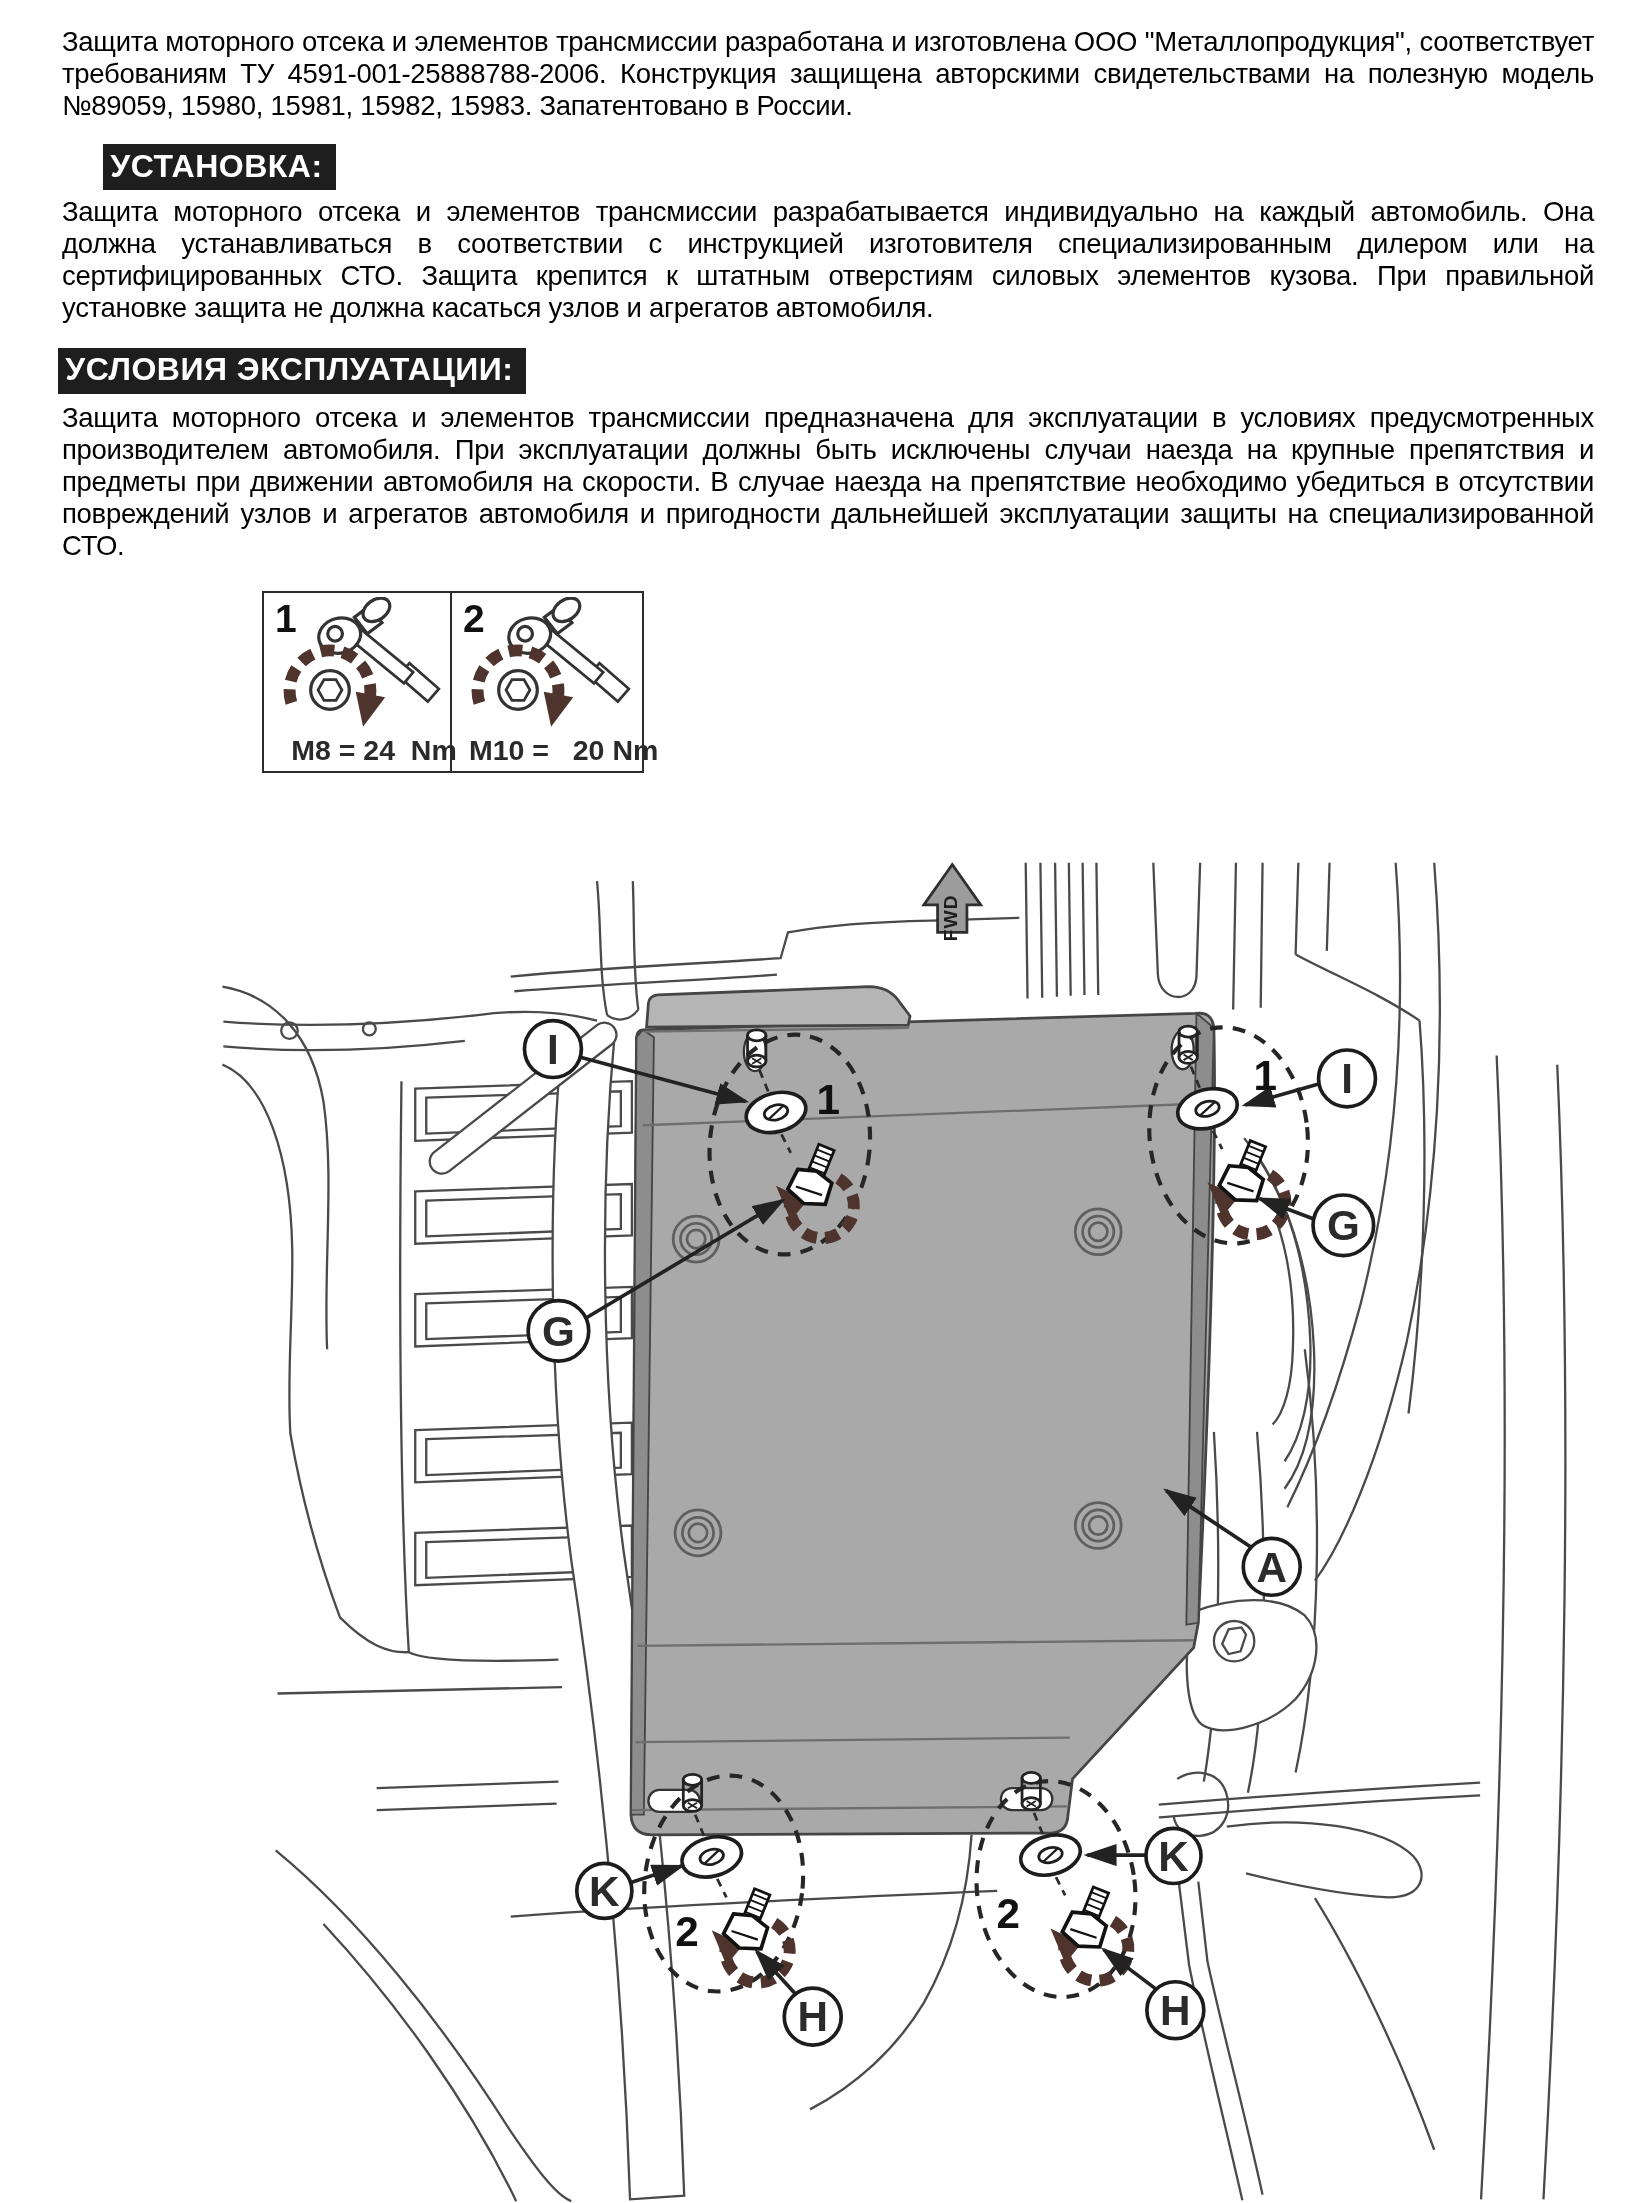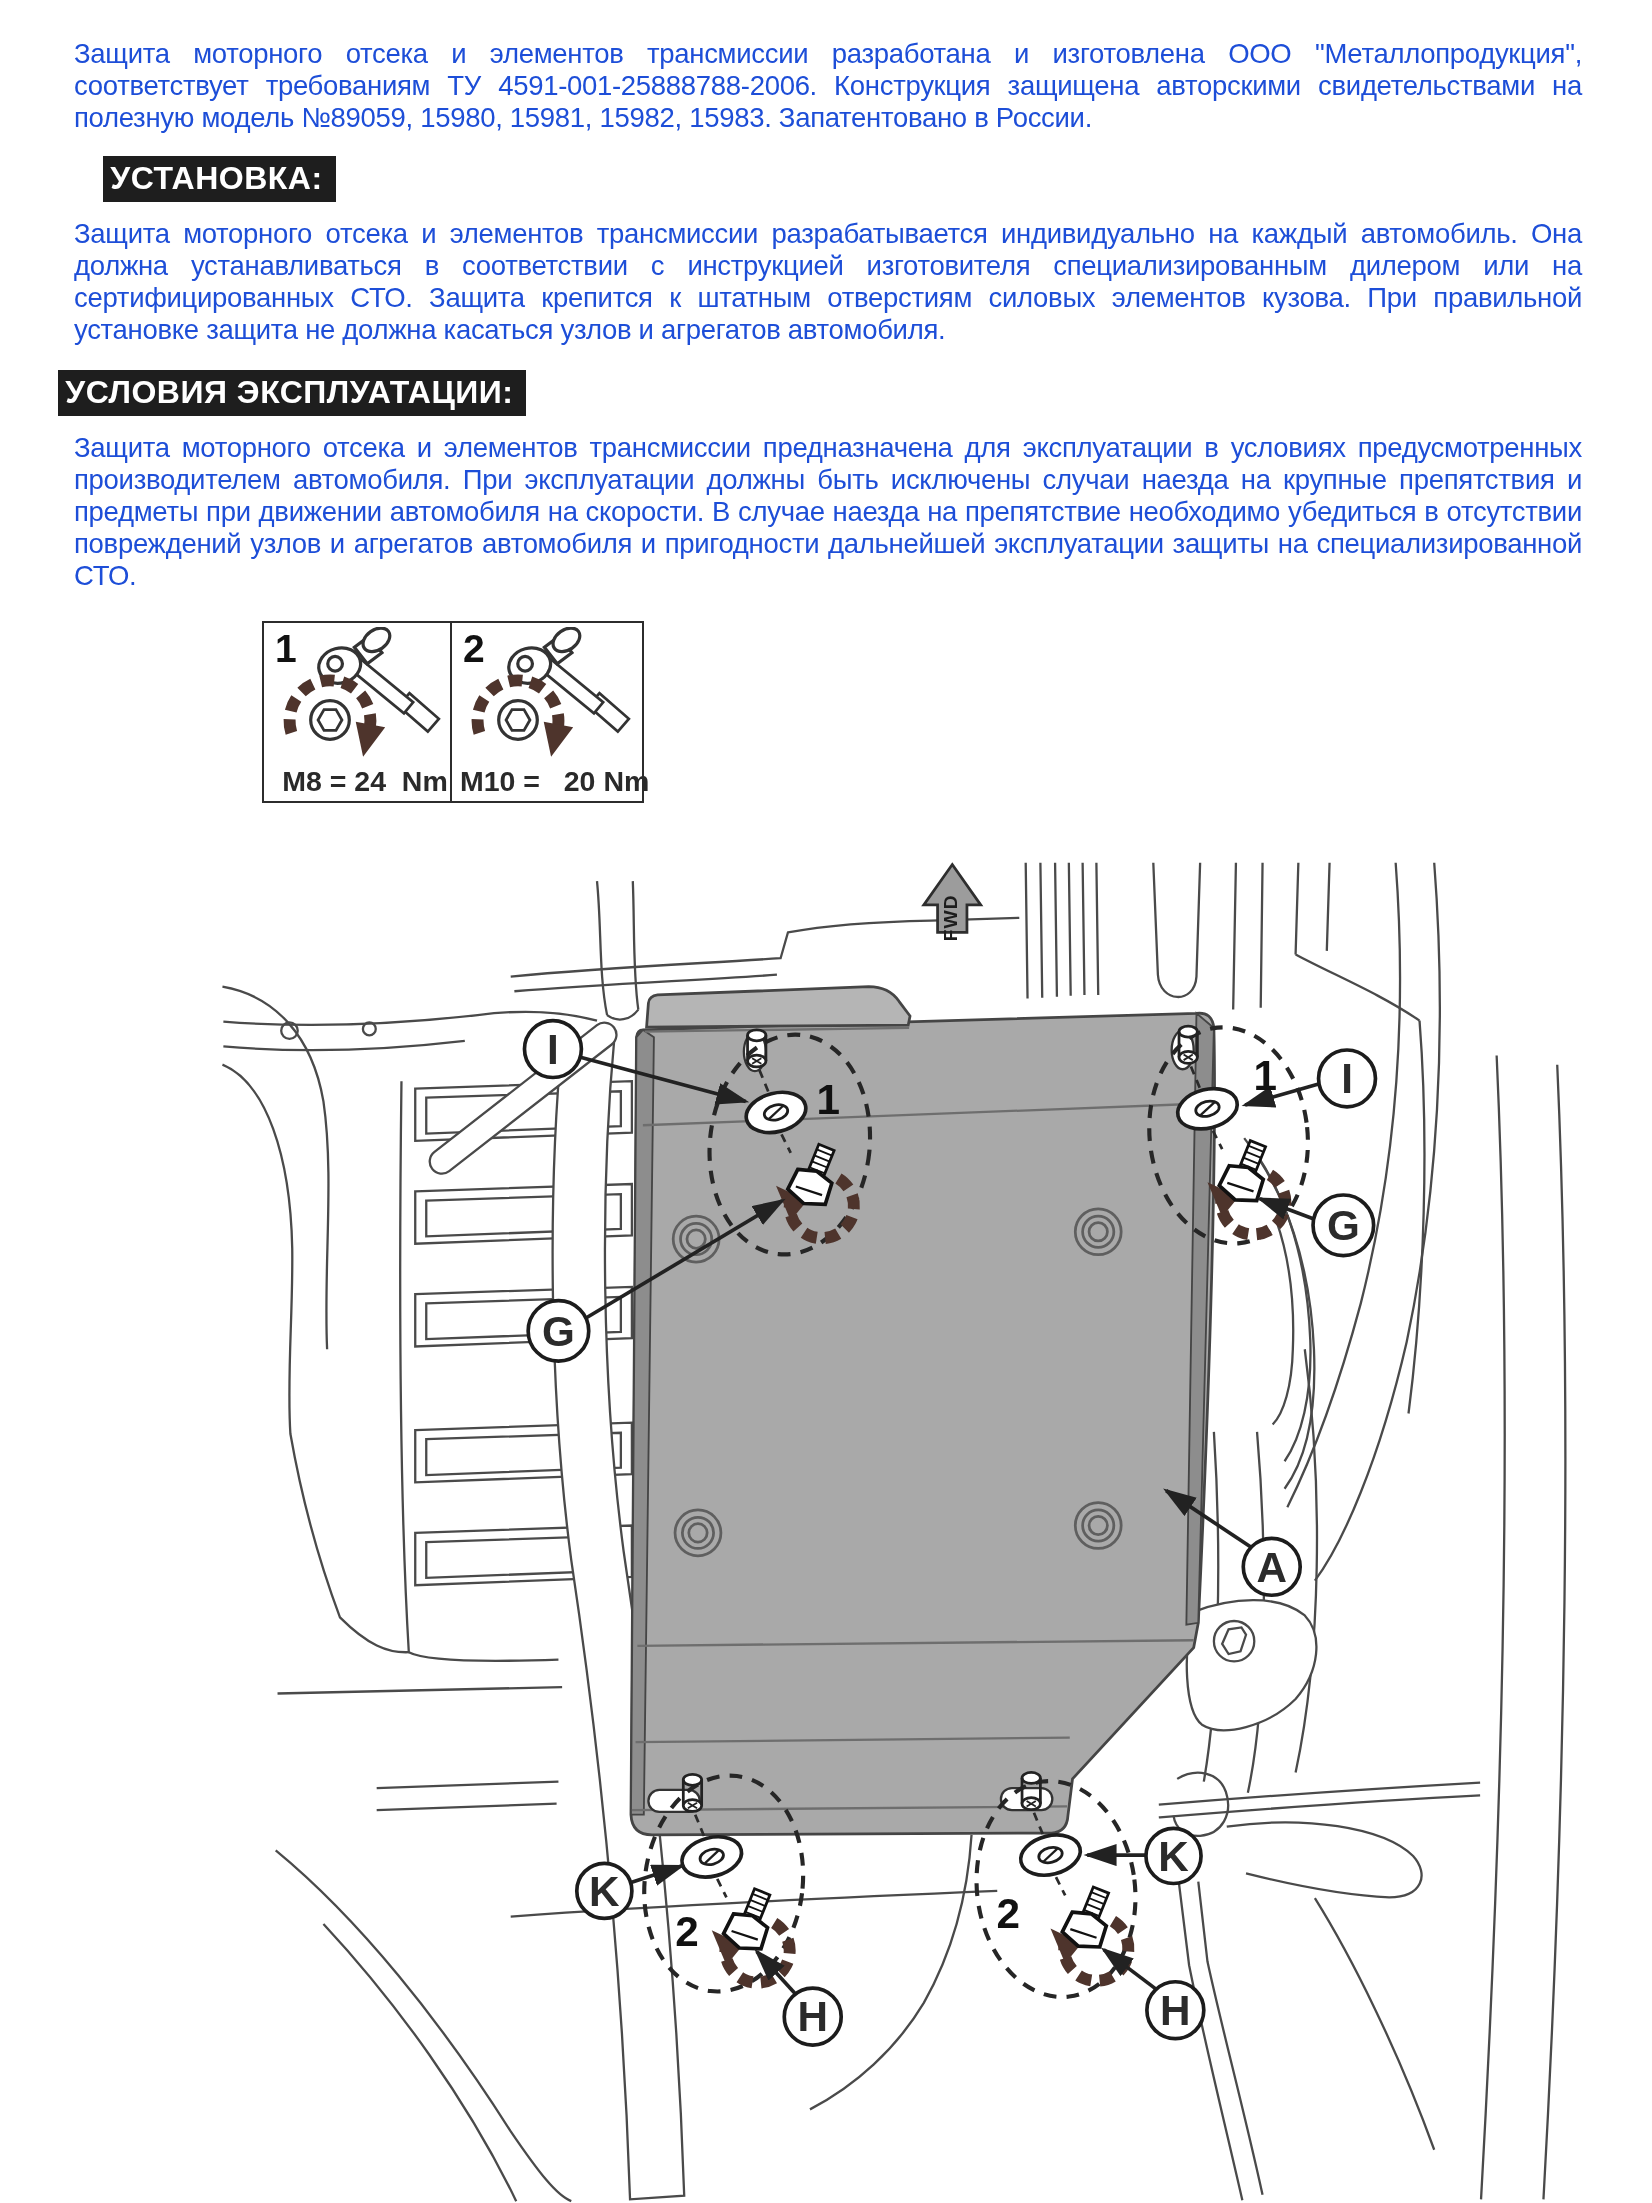--- a/index.html
+++ b/index.html
@@ -1,31 +1,31 @@
 <!DOCTYPE html>
 <html style="font-size:14.7px"><head>
 <meta charset="utf-8">
 <style>
   html,body{margin:0;padding:0;}
   body{width:1653px;height:2204px;position:relative;background:#ffffff;
        font-family:"Liberation Sans",sans-serif;color:#3b3b3b;overflow:hidden;}
   .text-col{position:absolute;left:58px;top:22px;width:1540px;}
-  p.para{font-size:27.5px;line-height:32px;text-align:justify;margin:16px;color:#1d4ed8;letter-spacing:-0.3px;}
+  p.para{font-size:27.5px;line-height:32px;text-align:justify;margin:4px;color:#000000;letter-spacing:-0.3px;}
   .hdr{display:inline-block;background:#1e1e1e;color:#ffffff;font-weight:bold;
        font-size:32px;line-height:37px;padding:3.7px 13px 5.5px 7.3px;letter-spacing:0.5px;}
   .hdr-wrap1{margin-top:22px;margin-bottom:5.5px;padding-left:45px;}
   .hdr-wrap2{margin-top:24px;margin-bottom:8px;}
   .torque-table{display:flex;border:2.8px solid #2c2c2c;width:382px;height:182px;
                 box-sizing:border-box;margin-top:29px;margin-left:204px;background:#fff;}
   .cell{position:relative;width:188px;box-sizing:border-box;}
   .cell.first{border-right:2.8px solid #2c2c2c;}
   .cell .num{position:absolute;top:3.7px;left:11px;font-size:39px;font-weight:bold;color:#111;}
   .cell .ratchet{position:absolute;top:3.7px;right:0px;}
   .cell .tq{position:absolute;left:9.2px;bottom:33px;}
-  .cell .lbl{position:absolute;bottom:3.7px;left:8px;width:100%;text-align:center;
+  .cell .lbl{position:absolute;bottom:3.7px;left:17px;width:100%;text-align:center;
              font-size:28.5px;font-weight:bold;color:#2a2a2a;white-space:pre;margin-top:38px;}
   #diagram{position:absolute;left:0;top:826px;}
   .bg{stroke:#4a4a4a;stroke-width:2.5;fill:none;}
   .bgf{stroke:#4a4a4a;stroke-width:2.5;fill:#ffffff;}
   .crease{stroke:#6e6e6e;stroke-width:2.5;fill:none;}
   .lead{stroke:#222;stroke-width:4;fill:none;}
   .dashl{stroke:#2b2b2b;stroke-width:3;stroke-dasharray:9 7;fill:none;}
   .co-circle{fill:#fff;stroke:#1c1c1c;stroke-width:4;}
   .co-letter{font-family:"Liberation Sans",sans-serif;font-size:46px;font-weight:bold;fill:#2b2b2b;text-anchor:middle;}
   .stepnum{font-family:"Liberation Sans",sans-serif;font-size:46px;font-weight:bold;fill:#111;text-anchor:middle;}

